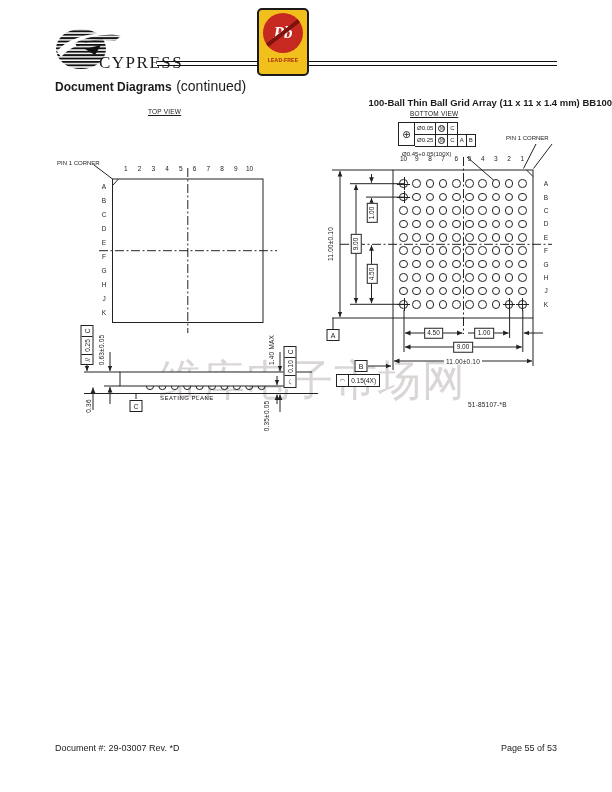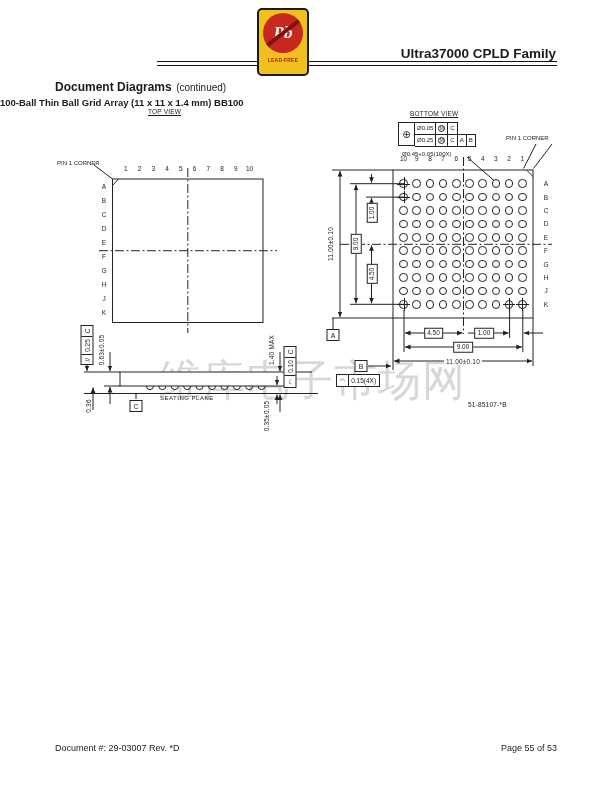--- a/index.html
+++ b/index.html
@@ -17,31 +17,31 @@
   .datum { position:absolute; transform:translate(-50%,-50%); border:1px solid #222; background:#fff;
            width:13px; height:12px; font-size:7px; display:flex; align-items:center; justify-content:center; z-index:3;}
   .underl { text-decoration:underline; }
 
   
   .brand-text { font-size:17px; letter-spacing:1.5px; font-family:"Liberation Serif","DejaVu Serif",serif; }
   .family-title { font-size:13.5px; font-weight:bold; }
   .hdr-rule { position:absolute; left:157px; top:61px; width:400px; height:5px;
               border-top:1.7px solid #111; border-bottom:1.7px solid #111; }
   .pkg-heading { font-size:12px; font-weight:bold; }
-  .pkg-cont { font-size:10px; font-weight:normal; }
+  .pkg-cont { font-size:14px; font-weight:normal; }
 
   .pb-badge { position:absolute; left:257px; top:8px; width:52px; height:68px; background:#f2c01d;
               border:2.5px solid #1a1a1a; border-radius:5px; display:flex; flex-direction:column; align-items:center; z-index:5;}
   .pb-circle { position:relative; width:40px; height:40px; border-radius:50%; background:#c5291f; margin-top:3px;
                display:flex; align-items:center; justify-content:center; overflow:hidden;}
   .pb-sym { color:#fff; font-weight:bold; font-style:italic; font-size:17px; font-family:"Liberation Serif","DejaVu Serif",serif;}
   .pb-slash { position:absolute; left:-4px; top:18px; width:48px; height:4px; background:#7d130d; transform:rotate(-38deg); }
   .pb-label { font-size:5px; font-weight:bold; color:#a32417; margin-top:4px; letter-spacing:.2px;}
 
-  .diag-title { position:absolute; left:0; right:0; top:97px; text-align:left; font-weight:bold; font-size:9.5px; }
+  .diag-title { position:absolute; left:0; right:0; top:97px; text-align:right; font-weight:bold; font-size:9.5px; }
 
   
   .lbl-row { position:absolute; display:grid; z-index:2; }
   .lbl-row span { display:flex; align-items:center; justify-content:center; font-size:6.5px; }
 
   
   .ball-grid { position:absolute; left:397px; top:177px; display:grid;
                grid-template-columns:repeat(10,13.2px); grid-template-rows:repeat(10,13.4px); z-index:2;}
   .ball-grid .cell { display:flex; align-items:center; justify-content:center; }
   .ball { position:relative; width:8.6px; height:8.6px; border:1px solid #222; border-radius:50%; }
@@ -67,32 +67,45 @@
                letter-spacing:1px; z-index:0; white-space:nowrap; pointer-events:none;
                font-family:"DejaVu Sans",sans-serif; }
   svg.linework { position:absolute; left:0; top:0; z-index:1; }
   .footer-text { font-size:9px; }
 </style>
 </head>
 <body>
 
 <div class="page">
 
+  <div class="abs" style="left:55px; top:27px; width:150px; height:48px;">
+    <svg width="150" height="48">
+      <defs>
+        <pattern id="stripes" width="4" height="3.4" patternUnits="userSpaceOnUse">
+          <rect width="4" height="1.9" fill="#111"></rect>
+        </pattern>
+      </defs>
+      <ellipse cx="26" cy="22" rx="25" ry="20" fill="url(#stripes)"></ellipse>
+      <path d="M2,24 C16,8 44,4 62,8 L64,12 C46,10 20,14 6,30 Z" fill="#fff"></path>
+      <path d="M20,16 C34,8 56,6 66,9 L60,14 C48,12 30,14 22,20 Z" fill="url(#stripes)"></path>
+      <path d="M30,22 l16,-4 l-6,10 z" fill="#111"></path>
+    </svg>
+    <span class="abs brand-text" style="left:44px; top:26px;">CYPRESS</span>
+  </div>
 
   <div class="hdr-rule"></div>
 
   <div class="pb-badge">
     <div class="pb-circle">
       <span class="pb-sym">Pb</span>
       <span class="pb-slash"></span>
     </div>
     <span class="pb-label">LEAD-FREE</span>
   </div>
 
-  <div class="abs family-title" style="right:56px; top:46px;">Ultra37000 CPLD Family</div>
 
   <div class="abs" style="left:55px; top:77px;">
     <span class="pkg-heading">Document Diagrams</span>
     <span class="pkg-cont">(continued)</span>
   </div>
 
   <div class="diag-title">100-Ball Thin Ball Grid Array (11 x 11 x 1.4 mm) BB100</div>
   <div class="abs small underl" style="left:148px; top:108px;">TOP VIEW</div>
   <div class="abs small underl" style="left:410px; top:110px;">BOTTOM VIEW</div>
   <div class="abs tiny" style="left:57px; top:160px;">PIN 1 CORNER</div>

